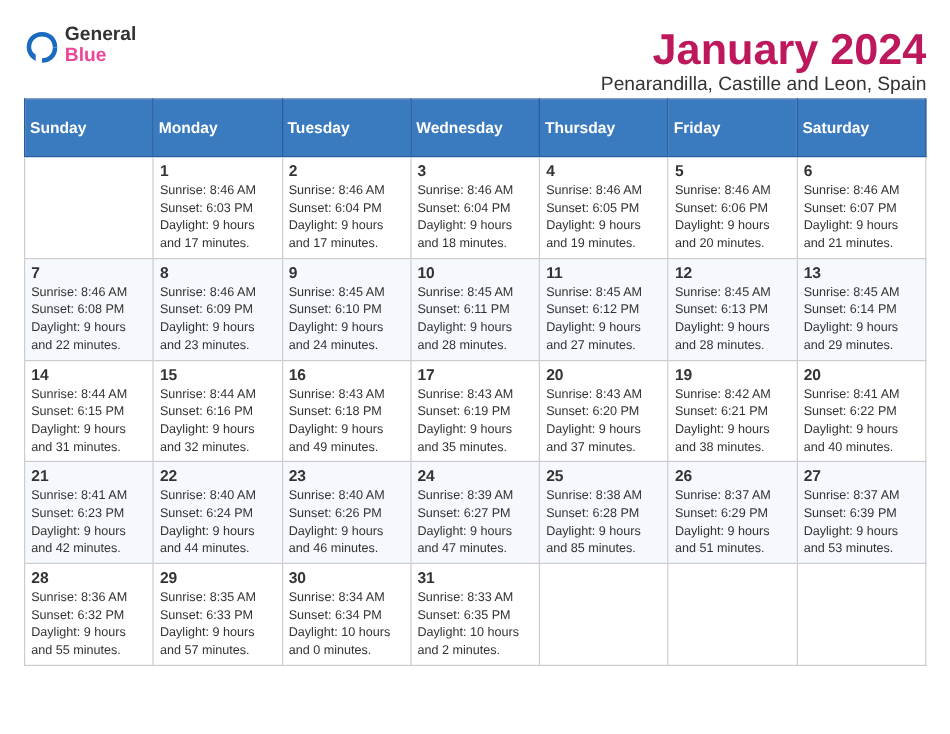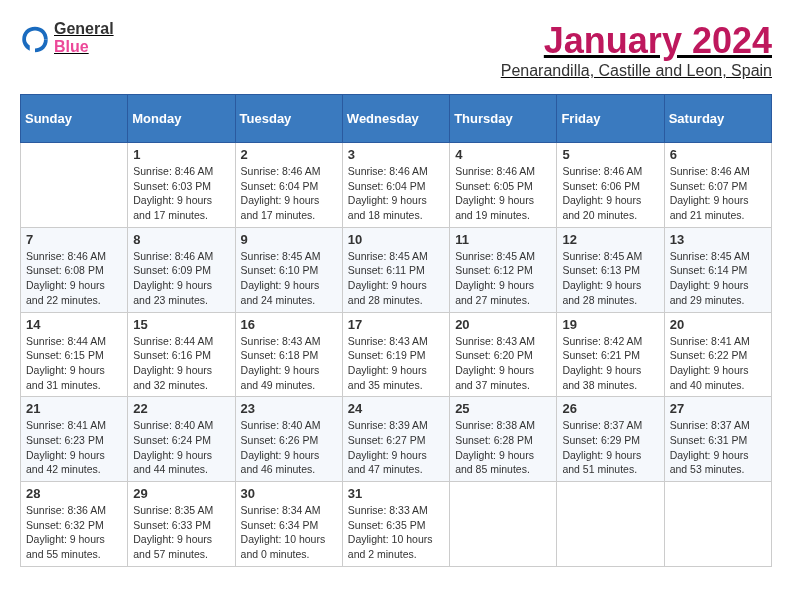--- a/index.html
+++ b/index.html
@@ -7,22 +7,21 @@
       font-family: Arial, sans-serif;
       background: #fff;
       width: 792px;
       min-height: 612px;
       padding: 20px;
     }
     .header-section {
       display: flex;
       justify-content: space-between;
       align-items: flex-start;
-      margin-bottom: 14px;
-      text-decoration: underline;
+      margin-bottom: 2px;
     }
     .logo {
       display: flex;
       align-items: center;
       gap: 4px;
     }
     .logo-icon {
       width: 30px;
       height: 30px;
     }
@@ -326,21 +325,21 @@
           <div class="day-info">
             <div>Sunrise: 8:37 AM</div>
             <div>Sunset: 6:29 PM</div>
             <div>Daylight: 9 hours and 51 minutes.</div>
           </div>
         </td>
         <td>
           <div class="day-number">27</div>
           <div class="day-info">
             <div>Sunrise: 8:37 AM</div>
-            <div>Sunset: 6:31 PM</div>
+            <div>Sunset: 6:39 PM</div>
             <div>Daylight: 9 hours and 53 minutes.</div>
           </div>
         </td>
       </tr>
       <tr>
         <td>
           <div class="day-number">28</div>
           <div class="day-info">
             <div>Sunrise: 8:36 AM</div>
             <div>Sunset: 6:32 PM</div>

